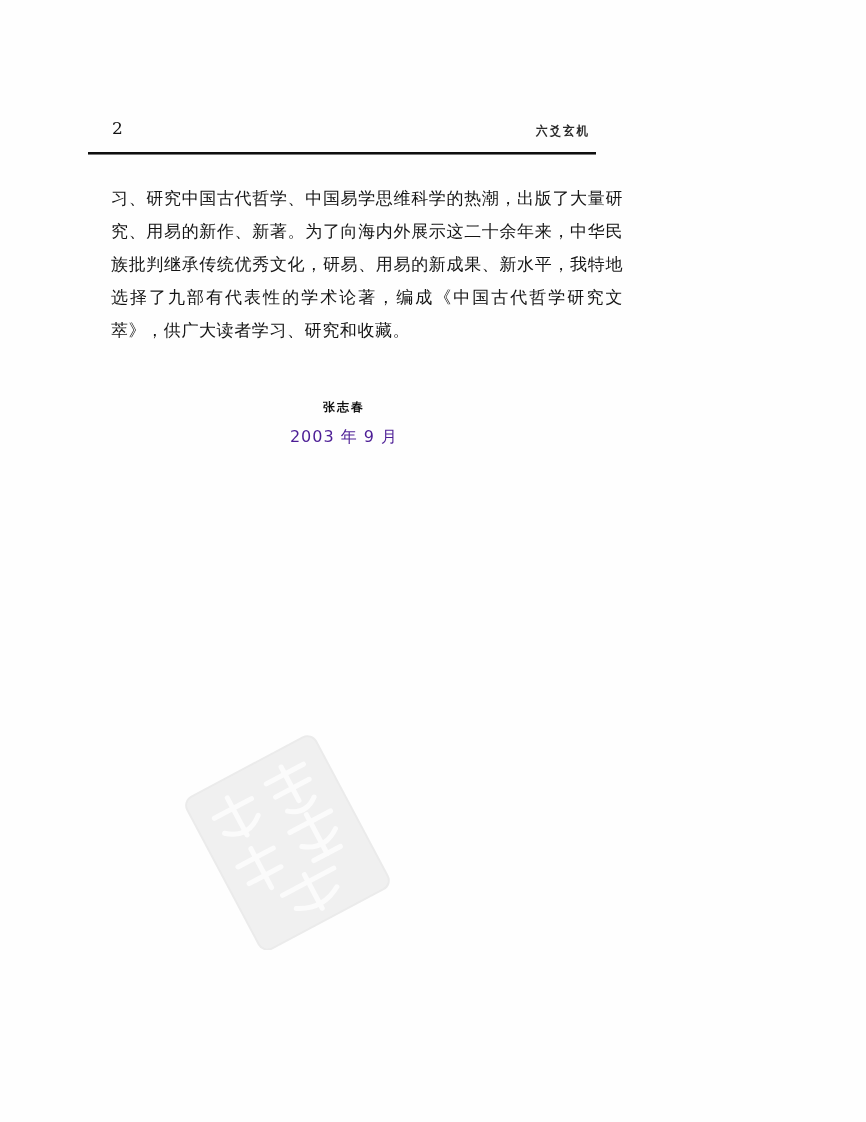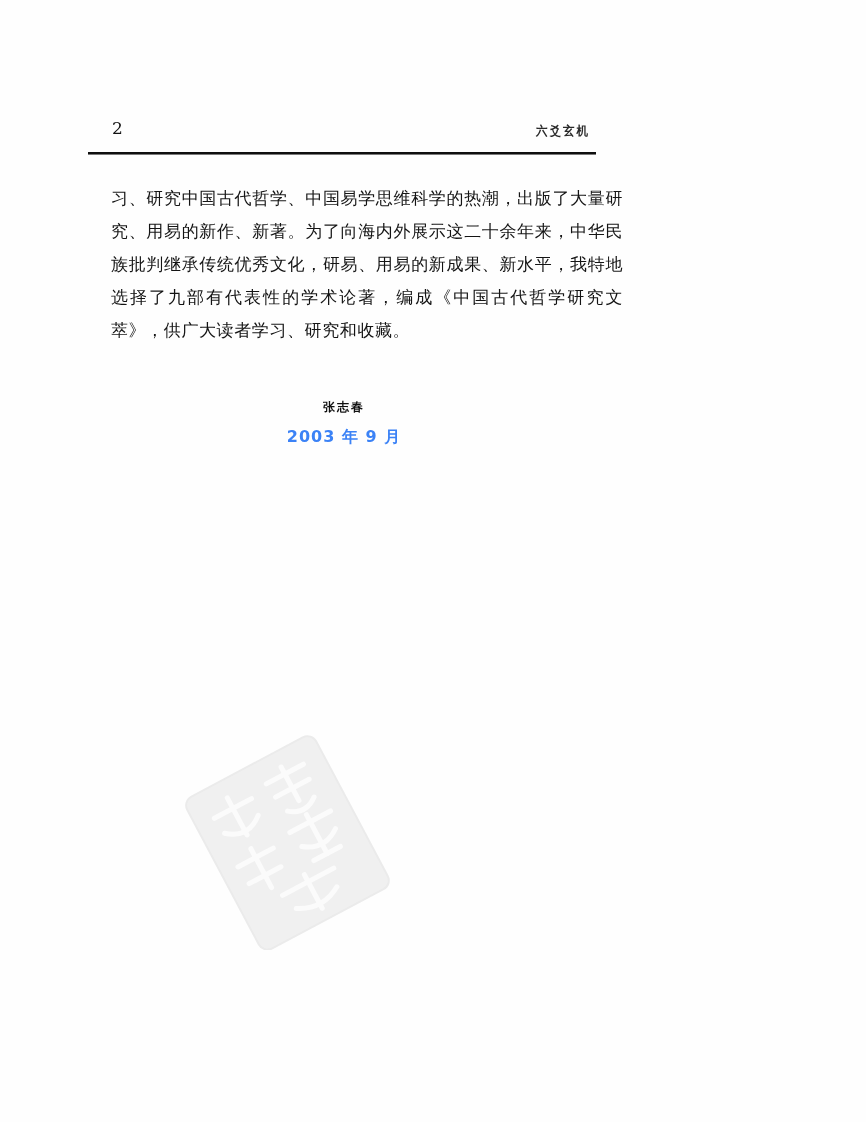--- a/index.html
+++ b/index.html
@@ -102,23 +102,23 @@
     font-family: "DejaVu Sans", "Liberation Sans", sans-serif;
     font-size: 12px;
     font-weight: 700;
     letter-spacing: 2px;
     color: #111;
     line-height: 30px;
   }
   .signature .date {
     font-family: "DejaVu Sans", "Liberation Sans", sans-serif;
     font-size: 16px;
-    font-weight: 700;
+    font-weight: 400;
     letter-spacing: 1px;
-    color: #3b82f6;
+    color: #4c1d95;
     line-height: 30px;
   }
 
   
   .watermark {
     position: absolute;
     left: 172px;
     top: 735px;
     width: 230px;
     height: 215px;

